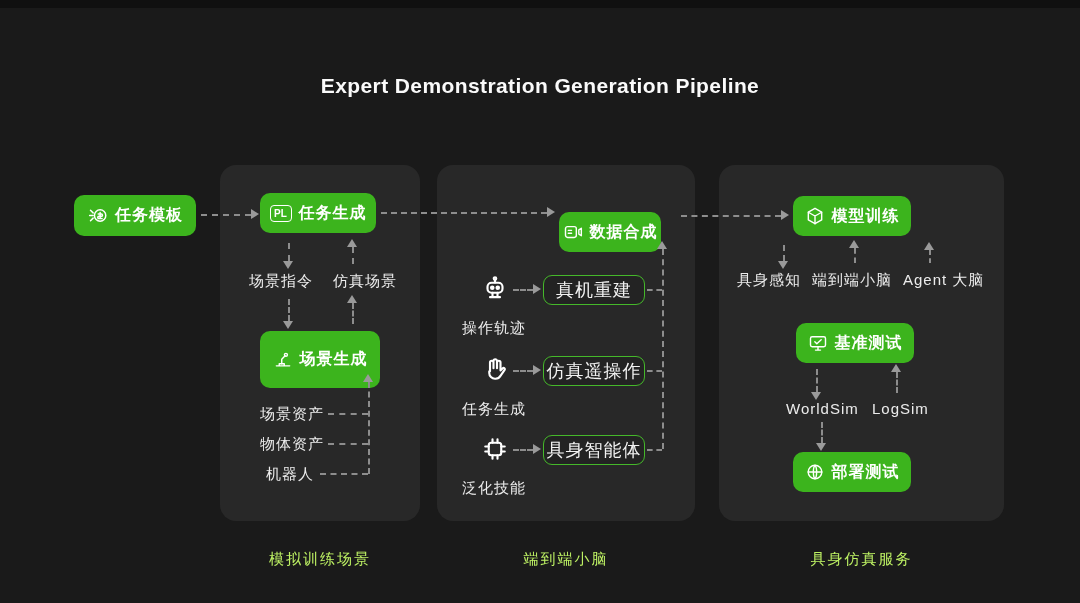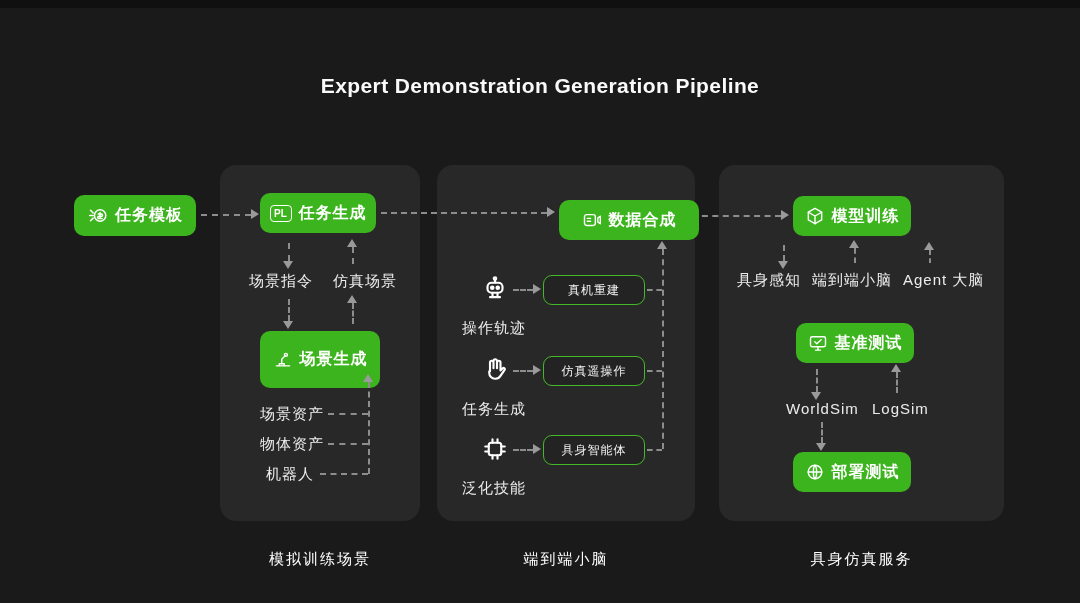--- a/index.html
+++ b/index.html
@@ -6,24 +6,24 @@
   html,body{background:#101010}
   .stage{position:relative;width:1080px;height:603px;margin:8px auto;background:#1a1a1a;
          font-family:"Liberation Sans","DejaVu Sans",sans-serif;overflow:hidden;color:#f2f2f2}
   .title{position:absolute;top:66px;left:0;width:100%;text-align:center;
          font-size:21px;font-weight:600;color:#fafafa;letter-spacing:.4px}
   .panel{position:absolute;background:#282828;border-radius:16px}
   .gbtn{position:absolute;display:flex;align-items:center;justify-content:center;gap:7px;
         background:#3cb41d;color:#fff;border-radius:10px;font-size:16px;font-weight:700;
         letter-spacing:1px;white-space:nowrap}
   .obox{position:absolute;display:flex;align-items:center;justify-content:center;
-        border:1.5px solid #45b82a;border-radius:9px;color:#f2f2f2;font-size:12px;
+        border:1.5px solid #45b82a;border-radius:9px;color:#f2f2f2;font-size:18px;
         letter-spacing:1px;background:rgba(18,18,18,.25);white-space:nowrap}
   .lbl{position:absolute;color:#ececec;font-size:15px;letter-spacing:1px;white-space:nowrap}
-  .cap{position:absolute;top:542px;color:#ffffff;font-size:15px;letter-spacing:2px;text-align:center}
+  .cap{position:absolute;top:542px;color:#bef264;font-size:15px;letter-spacing:2px;text-align:center}
   .icn{display:inline-flex;align-items:center;justify-content:center;flex:none}
   .icn svg{stroke:#fff;fill:none;stroke-width:1.7;stroke-linecap:round;stroke-linejoin:round}
   .plbadge{display:inline-flex;align-items:center;justify-content:center;width:22px;height:17px;
            border:1.6px solid #fff;border-radius:4px;font-size:10px;font-weight:700;letter-spacing:0}
   .dh{position:absolute;height:0;border-top:2px dashed #8d8d8d}
   .dv{position:absolute;width:0;border-left:2px dashed #8d8d8d}
   .ar,.au,.ad{position:absolute;width:0;height:0}
   .ar{border-left:8px solid #9a9a9a;border-top:5px solid transparent;border-bottom:5px solid transparent}
   .au{border-bottom:8px solid #9a9a9a;border-left:5px solid transparent;border-right:5px solid transparent}
   .ad{border-top:8px solid #9a9a9a;border-left:5px solid transparent;border-right:5px solid transparent}
@@ -91,21 +91,21 @@
   <span class="lbl" style="left:266px;top:457px">机器人</span>
 
   <div class="dh" style="left:328px;top:405px;width:40px"></div>
   <div class="dh" style="left:328px;top:435px;width:40px"></div>
   <div class="dh" style="left:320px;top:465px;width:48px"></div>
   <div class="dv" style="left:368px;top:374px;height:92px"></div>
   <div class="au" style="left:363px;top:366px"></div>
 
   <div class="cap" style="left:220px;width:200px">模拟训练场景</div>
 
-  <div class="gbtn" style="left:559px;top:192px;width:140px;height:40px">
+  <div class="gbtn" style="left:559px;top:204px;width:102px;height:40px">
     <span class="icn">
       <svg width="20" height="20" viewBox="0 0 24 24">
           <rect x="3" y="5.5" width="13" height="13" rx="2.5"></rect>
           <path d="M19 9.5l3-2v9l-3-2z"></path>
           <path d="M6.3 10h4M6.3 13.5h4"></path>
         </svg>
     </span>
     <span>数据合成</span>
   </div>
 

